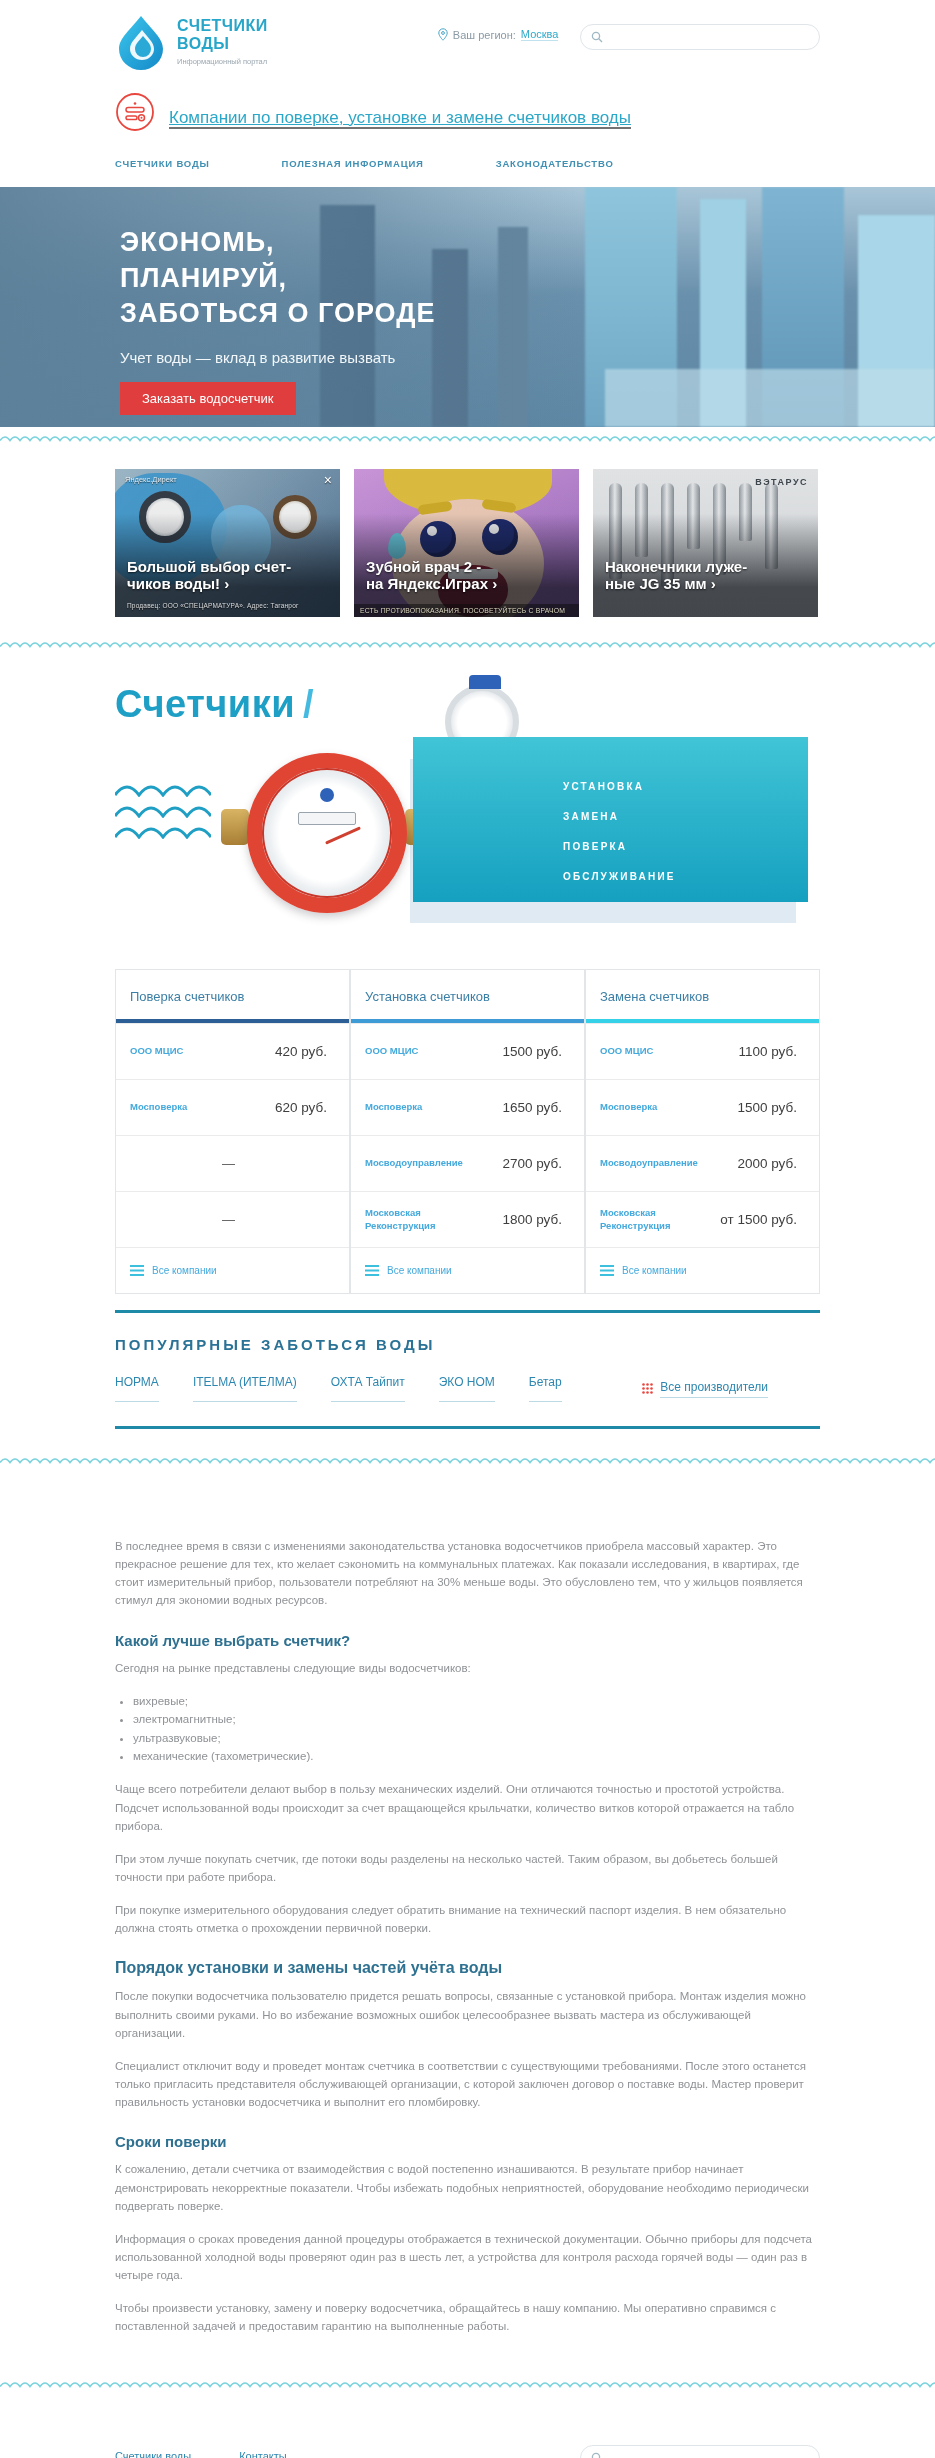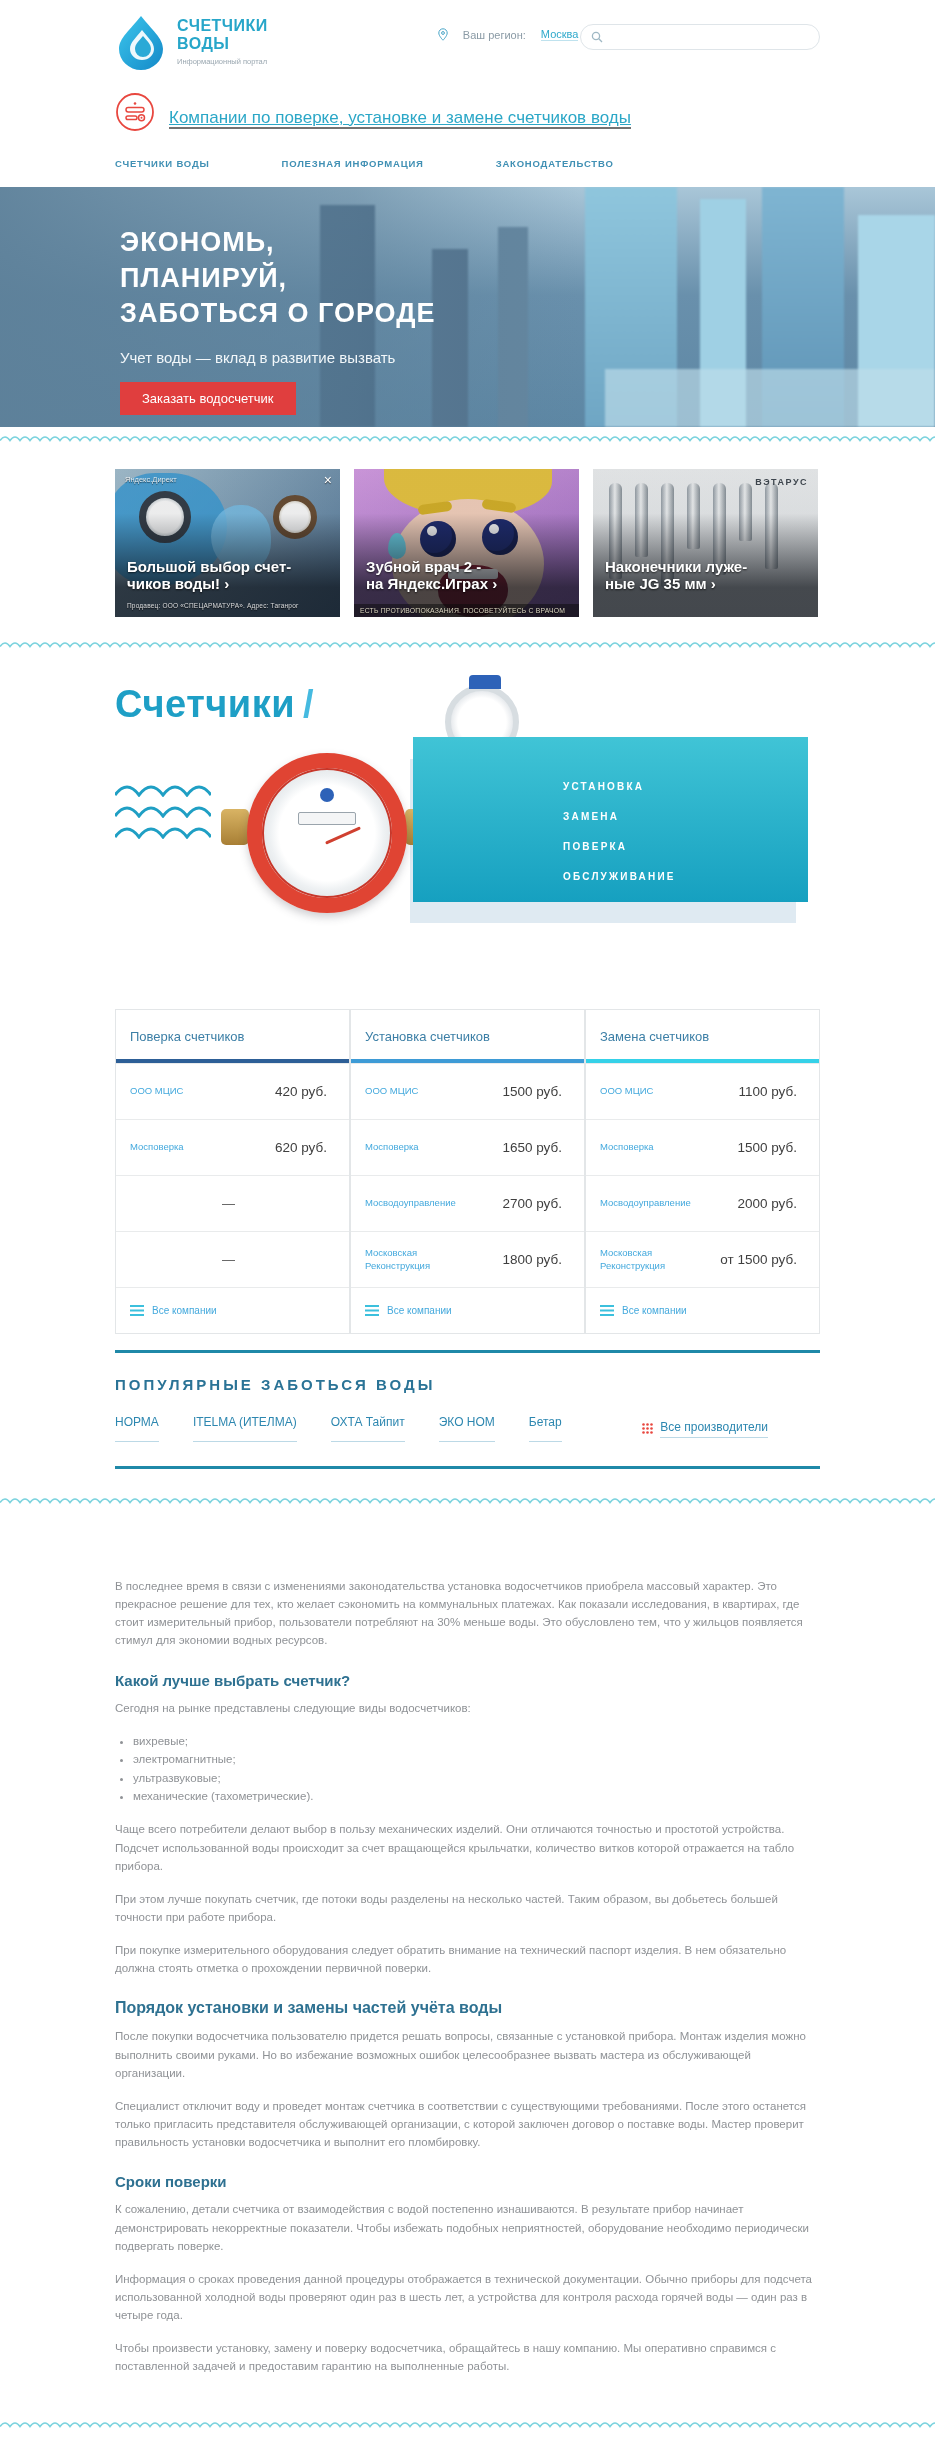--- a/index.html
+++ b/index.html
@@ -11,21 +11,21 @@
   .container { width:705px; margin:0 auto; position:relative; }
   a { text-decoration:none; cursor:pointer; }
 
   
   header { padding-top:14px; }
   .logo-row { display:flex; align-items:flex-start; }
   .logo { display:flex; align-items:center; gap:10px; }
   .logo-text .l1 { font-size:16px; font-weight:bold; color:#27a6c9; letter-spacing:.5px; line-height:1.05; }
   .logo-text .l2 { font-size:16px; font-weight:bold; color:#27a6c9; letter-spacing:.5px; }
   .logo-text .tag { font-size:7.5px; color:#9aa7b0; margin-top:4px; }
-  .region { display:flex; align-items:flex-end; gap:15px; margin-left:170px; margin-top:14px; font-size:11px; }
+  .region { display:flex; align-items:flex-end; gap:5px; margin-left:170px; margin-top:14px; font-size:11px; }
   .region .lbl { color:#8a9aa5; }
   .region a { color:#2fa9cb; border-bottom:1px solid #bfe2ee; }
   .search-box { margin-left:auto; margin-top:10px; width:240px; height:26px; border:1px solid #dfe5e9;
     border-radius:14px; display:flex; align-items:center; padding:0 10px; gap:7px; background:#fff; }
   .search-box input { border:none; outline:none; flex:1; font-size:11px; color:#556; background:transparent; }
 
   .title-row { display:flex; align-items:center; gap:14px; margin-top:22px; }
   .title-row h1 a { font-size:17px; font-weight:normal; color:#2ba7c7; border-bottom:2px solid #737373;text-decoration:underline; }
 
   nav { display:flex; gap:72px; margin-top:26px; padding-bottom:18px; }
@@ -119,29 +119,29 @@
   .m-needle { position:absolute; left:62px; top:66px; width:38px; height:3px; background:#d04030; transform:rotate(-24deg); border-radius:2px; }
   .meter2 { position:absolute; left:226px; top:-40px; width:74px; height:74px; border-radius:50%;
     background:radial-gradient(#ffffff 55%,#e8ebee 70%); border:6px solid #d7dde1; }
   .meter2 .cap { position:absolute; left:18px; top:-16px; width:32px; height:14px; background:#2d62b8; border-radius:4px 4px 0 0; }
   .teal-shadow { position:absolute; right:24px; top:92px; width:386px; height:164px; background:#dfeaf2; z-index:0; }
   .teal-panel { position:absolute; right:12px; top:70px; width:395px; height:165px; z-index:2;
     background:linear-gradient(180deg,#40c4d6 0%,#16a0c0 100%); padding:44px 0 0 150px; }
   .teal-panel a { display:block; color:#fff; font-size:10px; font-weight:bold; letter-spacing:2.2px; margin-bottom:19px; }
 
   
-  .pricing { display:flex; margin-top:76px;border-radius:25px; }
+  .pricing { display:flex; margin-top:36px;border-radius:25px; }
   .price-col { flex:1; border:1px solid #e3e6e8; background:#fff; display:flex; flex-direction:column; }
   .price-head { padding:19px 14px 15px; font-size:13px; color:#3c7fa6; }
   .price-accent { height:4px; }
   .a1 { background:#2d5f97; } .a2 { background:#3e9bd6; } .a3 { background:#35d1e8; }
   .price-row { min-height:56px; border-top:1px solid #e9ebec; display:flex; align-items:center;
     justify-content:space-between; padding:8px 22px 8px 14px; gap:8px; }
   .price-row:first-of-type { border-top:none; }
-  .price-row a { color:#44a9dd; font-size:9.5px; line-height:1.35; max-width:96px; }
+  .price-row a { color:#44a9dd; font-size:9.5px; line-height:1.35; max-width:96px;font-weight:bold; }
   .price-row .price { color:#3f3f3f; font-size:13.5px; white-space:nowrap; }
   .price-row.dash { justify-content:center; color:#555; font-size:13px; }
   .price-foot { border-top:1px solid #e9ebec; height:46px; display:flex; align-items:center; gap:8px; padding:0 14px; }
   .price-foot a { color:#44a9dd; font-size:10px; }
 
   
   .popular { margin-top:16px; }
   .rule { height:3px; background:#1f89a8; }
   .popular h3 { font-size:15px; font-weight:bold; letter-spacing:3px; color:#2a7396; margin:23px 0 0; }
   .maker-row { display:flex; align-items:center; gap:34px; margin:22px 0 24px; }

